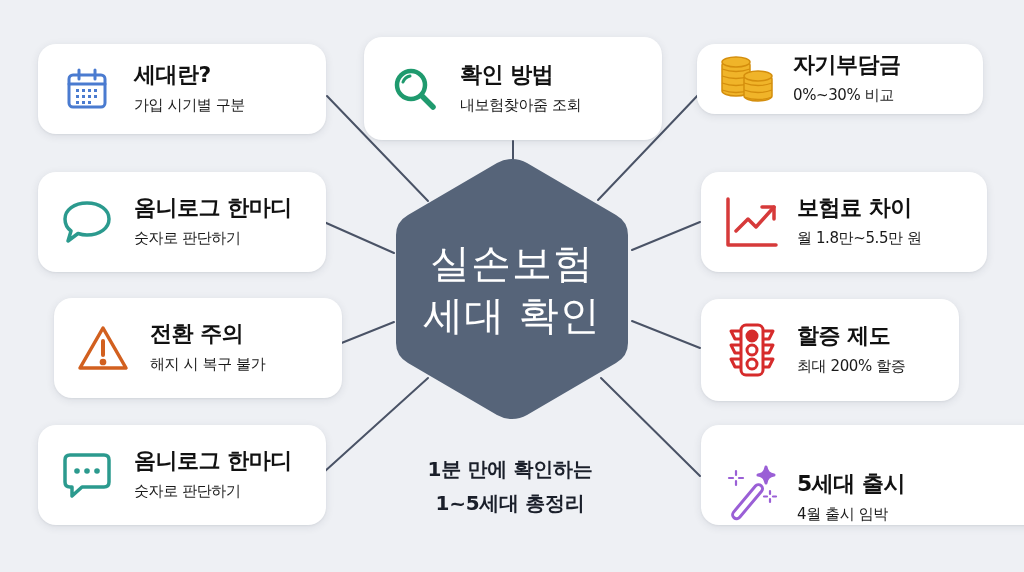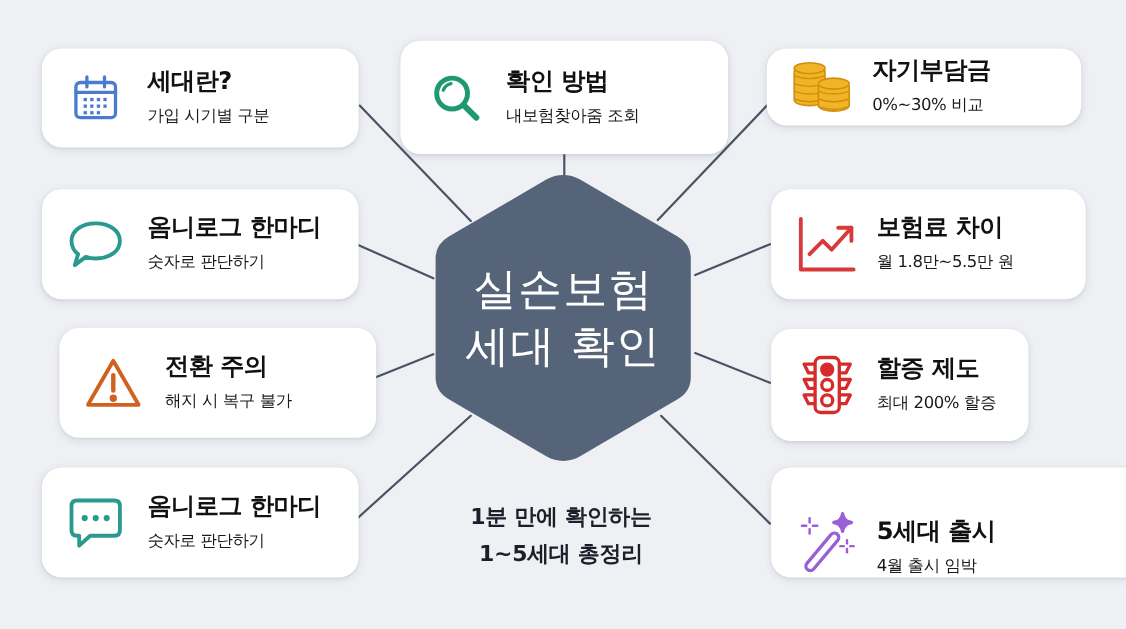--- a/index.html
+++ b/index.html
@@ -184,21 +184,21 @@
         <line x1="26" y1="17" x2="26" y2="31" stroke-width="4"></line>
         <circle cx="26" cy="38" r="1.6" fill="#d2601f"></circle>
       </svg>
     </div>
     <div class="text">
       <span class="title">전환 주의</span>
       <span class="sub">해지 시 복구 불가</span>
     </div>
   </div>
 
-  <div class="card" style="left:701px; top:299px; width:234px; height:102px;">
+  <div class="card" style="left:701px; top:299px; width:258px; height:102px;">
     <div class="icon" style="margin-left:20px; margin-right:14px;">
       <svg width="50" height="56" viewBox="0 0 50 56" fill="none" stroke="#d62b2b" stroke-width="3" stroke-linejoin="round">
         <rect x="14" y="3" width="22" height="50" rx="5"></rect>
         <circle cx="25" cy="14" r="5" fill="#d62b2b"></circle>
         <circle cx="25" cy="28" r="5"></circle>
         <circle cx="25" cy="42" r="5"></circle>
         <path d="M14 9 L4 9 L8 17 L14 17"></path>
         <path d="M14 23 L4 23 L8 31 L14 31"></path>
         <path d="M14 37 L4 37 L8 45 L14 45"></path>
         <path d="M36 9 L46 9 L42 17 L36 17"></path>

